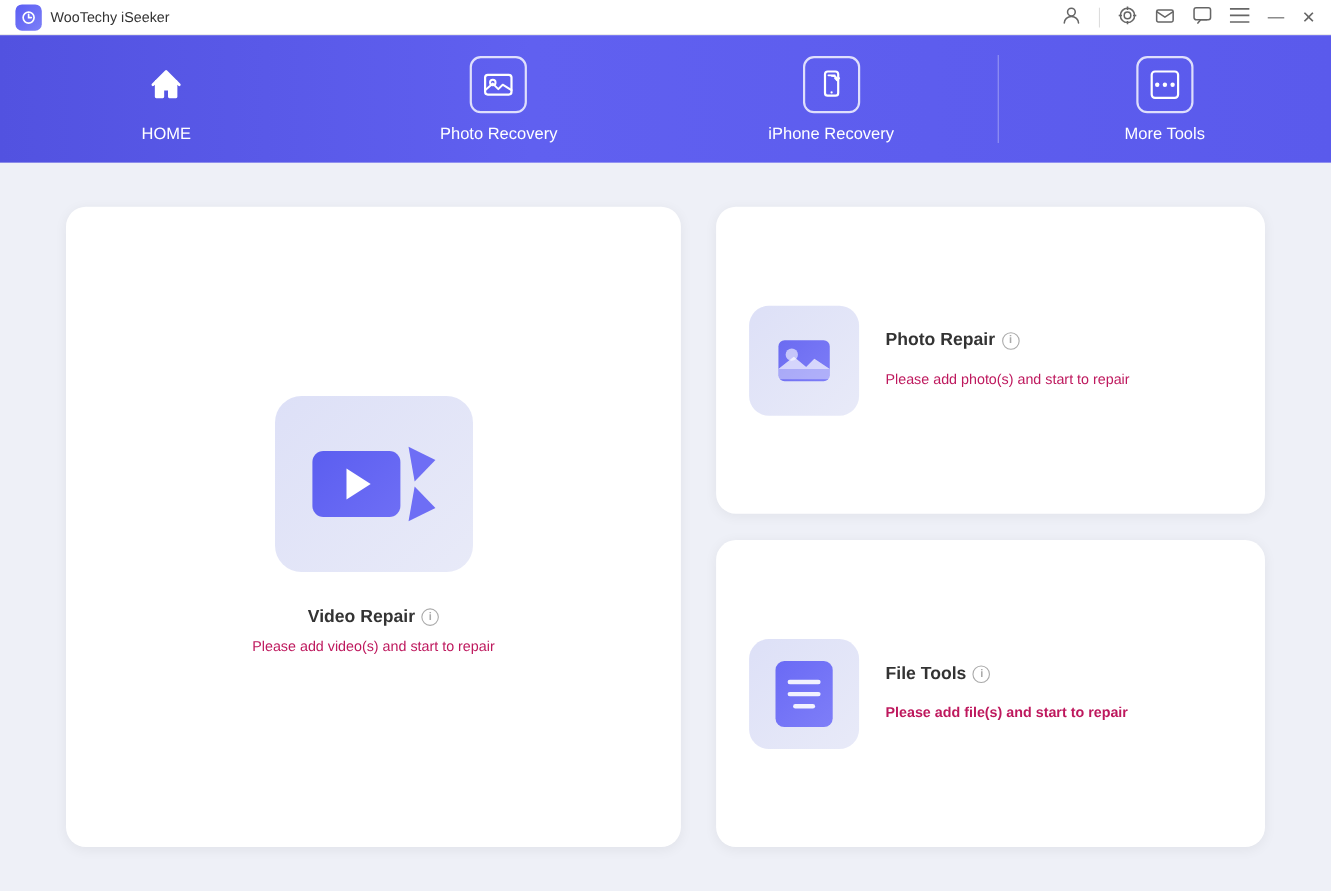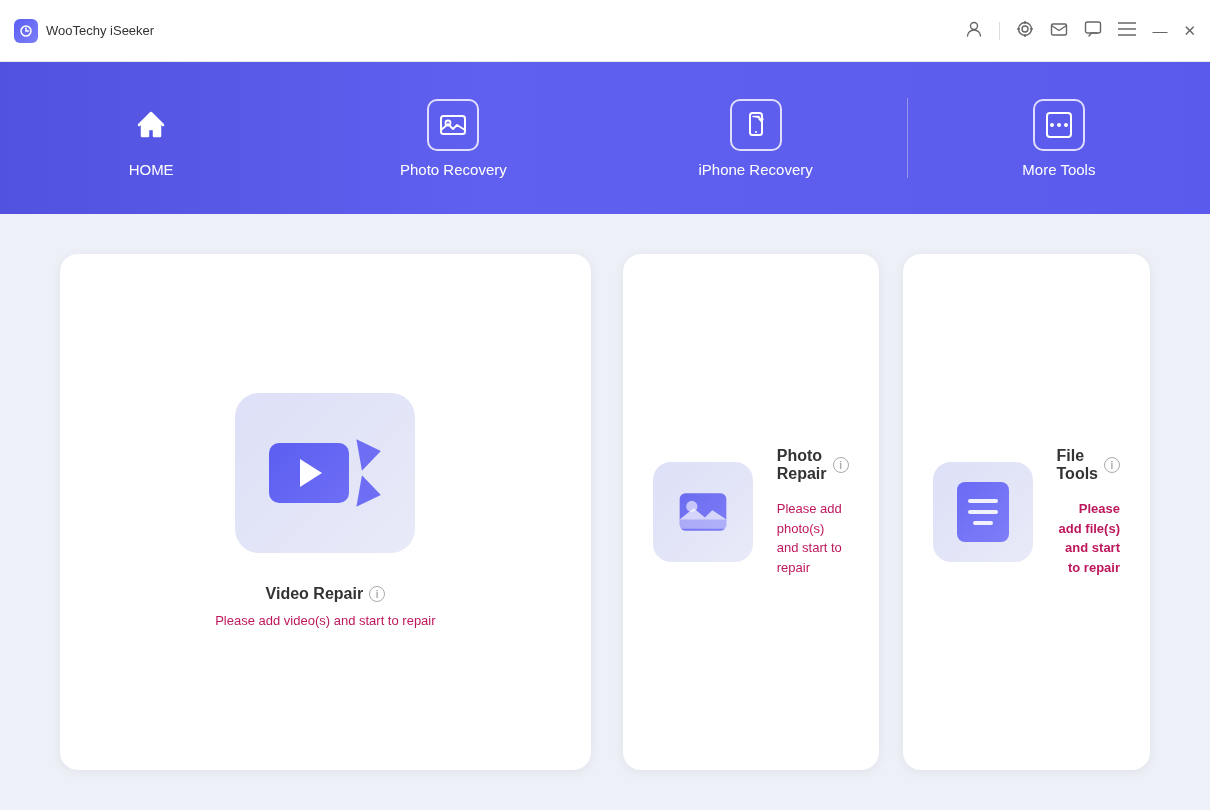--- a/index.html
+++ b/index.html
@@ -9,21 +9,21 @@
       width: 1210px;
       height: 810px;
       overflow: hidden;
       display: flex;
       flex-direction: column;
     }
 
     
     .title-bar {
       background: #ffffff;
-      height: 62px;
+      height: 32px;
       display: flex;
       align-items: center;
       padding: 12px 14px;
       border-bottom: 1px solid #e8e8e8;
       flex-shrink: 0;
     }
     .title-bar-left {
       display: flex;
       align-items: center;
       gap: 8px;
@@ -63,21 +63,21 @@
     }
     .tb-win-btn {
       color: #666;
       font-size: 15px;
       cursor: pointer;
     }
 
     
     .nav-bar {
       background: linear-gradient(90deg, #5252e0 0%, #6060f0 40%, #5a5aec 100%);
-      height: 152px;
+      height: 116px;
       display: flex;
       align-items: center;
       flex-shrink: 0;
     }
     .nav-item {
       flex: 1;
       display: flex;
       flex-direction: column;
       align-items: center;
       justify-content: center;
@@ -203,21 +203,21 @@
       font-size: 13px;
       color: #be185d;
       text-align: center;
       line-height: 1.5;
     }
 
     
     .right-cards {
       flex: 1;
       display: flex;
-      flex-direction: row;
+      flex-direction: column;
       gap: 24px;
     }
     .small-card {
       background: white;
       border-radius: 18px;
       padding: 28px 30px;
       display: flex;
       align-items: center;
       gap: 24px;
       cursor: pointer;

